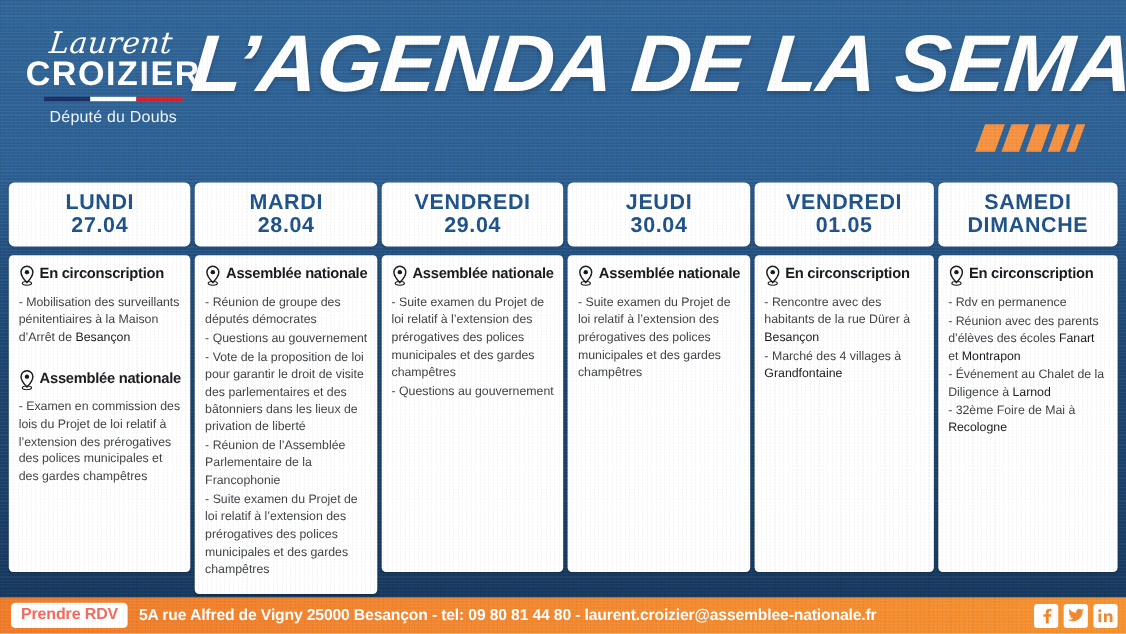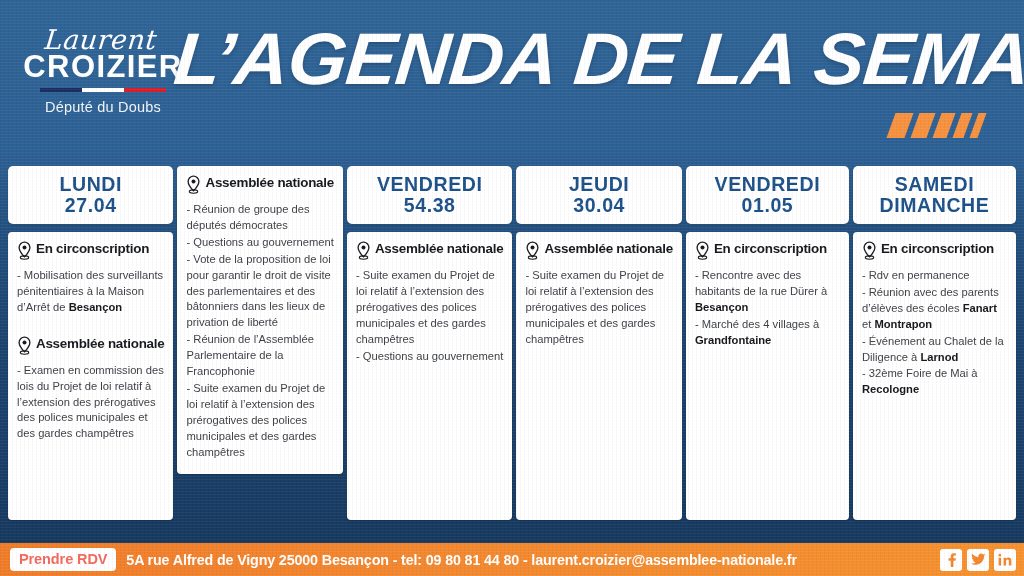--- a/index.html
+++ b/index.html
@@ -183,21 +183,21 @@
   .loc.second { margin-top: 20px; }
   .pin-icon { flex: 0 0 auto; display: block; width: 15px; height: 19px; }
 
   .items {
     list-style: none;
     font-size: 11.2px;
     line-height: 1.42;
     color: #3c3f44;
   }
   .items li { margin-bottom: 1px; }
-  .items b { color: #14161a; font-weight: 700; }
+  .items b { color: #14161a; font-weight: 400; }
 
   
   .footer {
     position: absolute;
     left: 0;
     bottom: 0;
     width: 1024px;
     height: 33px;
     background: linear-gradient(90deg, #f07c2a 0%, #f2872f 40%, #f5912f 100%);
     display: flex;
@@ -290,20 +290,24 @@
               <circle cx="7.5" cy="6.4" r="2" fill="#16181c"></circle>
             </svg>
             <span>Assemblée nationale</span>
           </div>
           <ul class="items">
             <li>- Examen en commission des lois du Projet de loi relatif à l’extension des prérogatives des polices municipales et des gardes champêtres</li>
           </ul>
         </div>
       </div>
       <div class="day-col">
+        <div class="day-head">
+          <div class="day-name">MARDI</div>
+          <div class="day-date">28.04</div>
+        </div>
         <div class="day-card">
           <div class="loc">
             <svg class="pin-icon" viewBox="0 0 15 19">
               <ellipse cx="7.5" cy="16.6" rx="4.2" ry="1.7" fill="none" stroke="#16181c" stroke-width="1.1"></ellipse>
               <path d="M7.5 1.1c-3 0-5.4 2.4-5.4 5.4 0 3.7 5.4 9.4 5.4 9.4s5.4-5.7 5.4-9.4c0-3-2.4-5.4-5.4-5.4z" fill="none" stroke="#16181c" stroke-width="1.3"></path>
               <circle cx="7.5" cy="6.4" r="2" fill="#16181c"></circle>
             </svg>
             <span>Assemblée nationale</span>
           </div>
           <ul class="items">
@@ -311,21 +315,21 @@
             <li>- Questions au gouvernement</li>
             <li>- Vote de la proposition de  loi pour garantir le droit de visite des parlementaires et des bâtonniers dans les lieux de privation de liberté</li>
             <li>- Réunion de l’Assemblée Parlementaire de la Francophonie</li>
             <li>- Suite examen du Projet de loi relatif à l’extension des prérogatives des polices municipales et des gardes champêtres</li>
           </ul>
         </div>
       </div>
       <div class="day-col">
         <div class="day-head">
           <div class="day-name">VENDREDI</div>
-          <div class="day-date">54.38</div>
+          <div class="day-date">29.04</div>
         </div>
         <div class="day-card">
           <div class="loc">
             <svg class="pin-icon" viewBox="0 0 15 19">
               <ellipse cx="7.5" cy="16.6" rx="4.2" ry="1.7" fill="none" stroke="#16181c" stroke-width="1.1"></ellipse>
               <path d="M7.5 1.1c-3 0-5.4 2.4-5.4 5.4 0 3.7 5.4 9.4 5.4 9.4s5.4-5.7 5.4-9.4c0-3-2.4-5.4-5.4-5.4z" fill="none" stroke="#16181c" stroke-width="1.3"></path>
               <circle cx="7.5" cy="6.4" r="2" fill="#16181c"></circle>
             </svg>
             <span>Assemblée nationale</span>
           </div>

